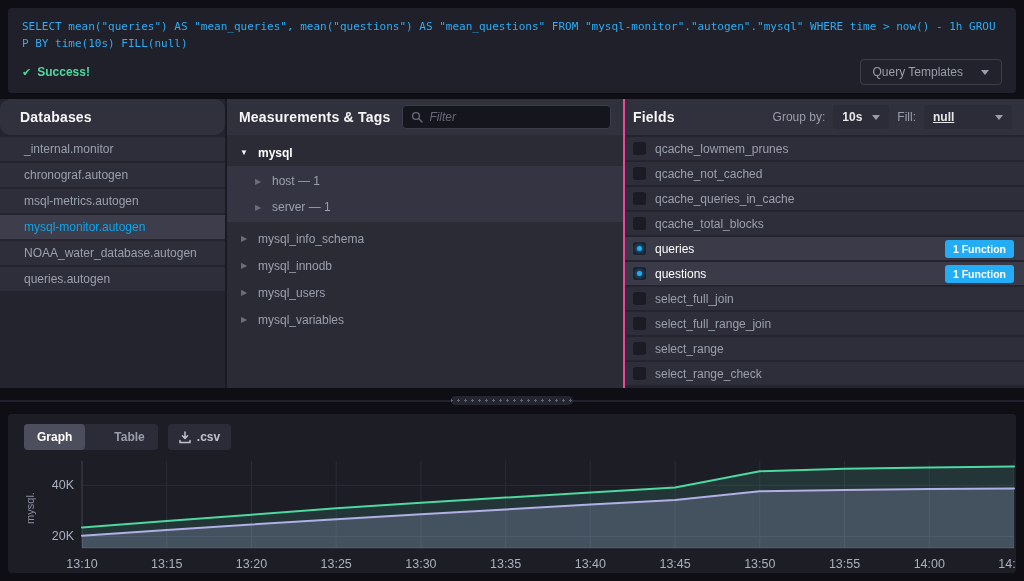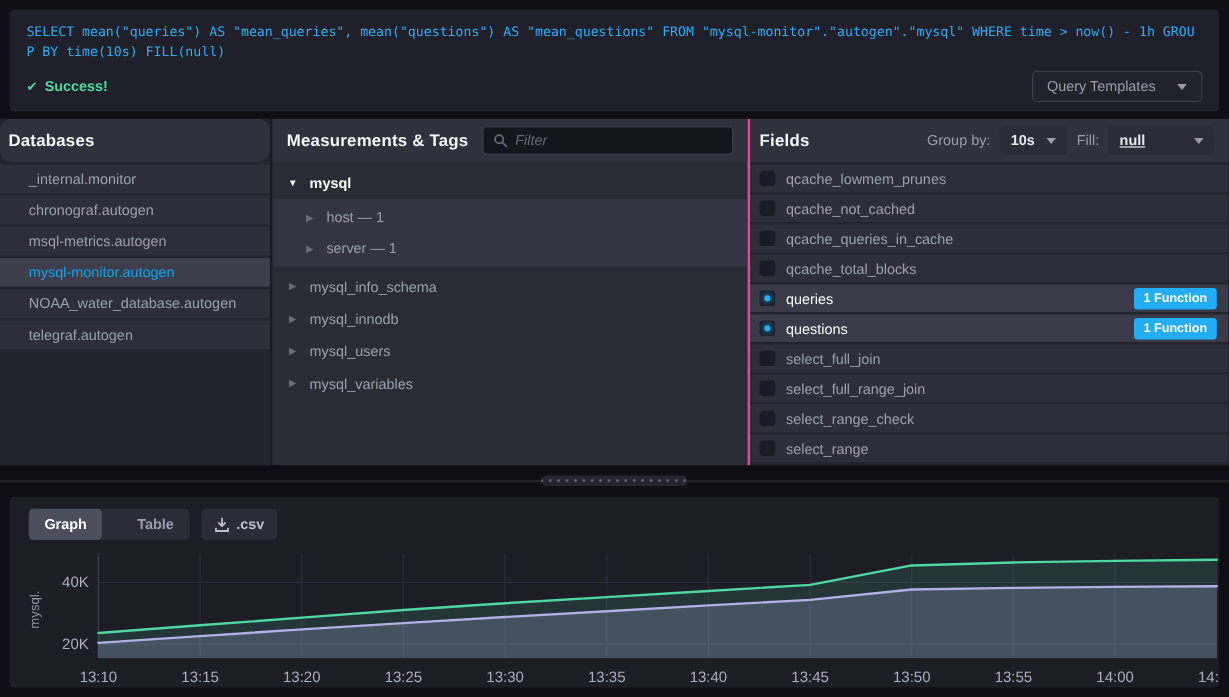--- a/index.html
+++ b/index.html
@@ -30,21 +30,21 @@
   }
   .caret { width:0; height:0; border-left:4px solid transparent; border-right:4px solid transparent; border-top:5px solid #9a9eac; }
 
   
   .builder { display:flex; height:289px; background:#24242e; overflow:hidden; }
   .col { display:flex; flex-direction:column; overflow:hidden; }
   .col-db { width:227px; border-right:2px solid #1a1a22; }
   .col-meas { width:398px; border-right:2px solid #ec4899; background:#2b2b36; }
   .col-fields { flex:1; }
   .col-header { height:36px; min-height:36px; background:#31313d; display:flex; align-items:center; }
-  .col-db .col-header { padding:0 7px;border-radius:10px; }
+  .col-db .col-header { padding:0 20px;border-radius:10px; }
   .col-meas .col-header { padding:0 12px; gap:12px; }
   .col-fields .col-header { padding:0 12px 0 8px; justify-content:space-between; }
   .col-title { font-size:14px; font-weight:600; color:#f6f6f8; letter-spacing:.2px; white-space:nowrap; }
 
   .db-list { list-style:none; padding-top:2px; }
   .db-item { height:24px; margin-bottom:2px; background:#2e2e3a; display:flex; align-items:center; padding:0 24px; font-size:12px; color:#9ba0ad; cursor:pointer; white-space:nowrap; }
   .db-item.selected { background:#3d3d4b; color:#0ea5e9; }
 
   .filter-input { flex:1; height:24px; background:#15151d; border:1px solid #3c3c4a; border-radius:4px; display:flex; align-items:center; padding:0 8px; gap:6px; }
   .filter-input input { flex:1; min-width:0; background:transparent; border:none; outline:none; color:#ec4899; font-size:12px; font-family:inherit; }
@@ -133,21 +133,21 @@
         <li class="db-item">
     <span class="db-label">msql-metrics.autogen</span>
   </li>
         <li class="db-item selected">
     <span class="db-label">mysql-monitor.autogen</span>
   </li>
         <li class="db-item">
     <span class="db-label">NOAA_water_database.autogen</span>
   </li>
         <li class="db-item">
-    <span class="db-label">telegraf.autogen</span>
+    <span class="db-label">queries.autogen</span>
   </li>
       </ul>
   </div>
 
   <div class="col col-meas">
     <div class="col-header">
       <h2 class="col-title">Measurements &amp; Tags</h2>
       <div class="filter-input">
         <svg width="12" height="12" viewBox="0 0 12 12">
           <circle cx="5" cy="5" r="3.4" fill="none" stroke="#676978" stroke-width="1.4"></circle>
@@ -274,28 +274,28 @@
     <span class="checkbox">
             <span class="dot"></span>
           </span>
     <span class="field-label">select_full_range_join</span>
 
   </li>
         <li class="field-item">
     <span class="checkbox">
             <span class="dot"></span>
           </span>
+    <span class="field-label">select_range</span>
+
+  </li>
+        <li class="field-item">
+    <span class="checkbox">
+            <span class="dot"></span>
+          </span>
     <span class="field-label">select_range_check</span>
-
-  </li>
-        <li class="field-item">
-    <span class="checkbox">
-            <span class="dot"></span>
-          </span>
-    <span class="field-label">select_range</span>
 
   </li>
       </ul>
   </div>
 
 </section>
 
 <div class="divider">
   <div class="divider-handle"></div>
 </div>

